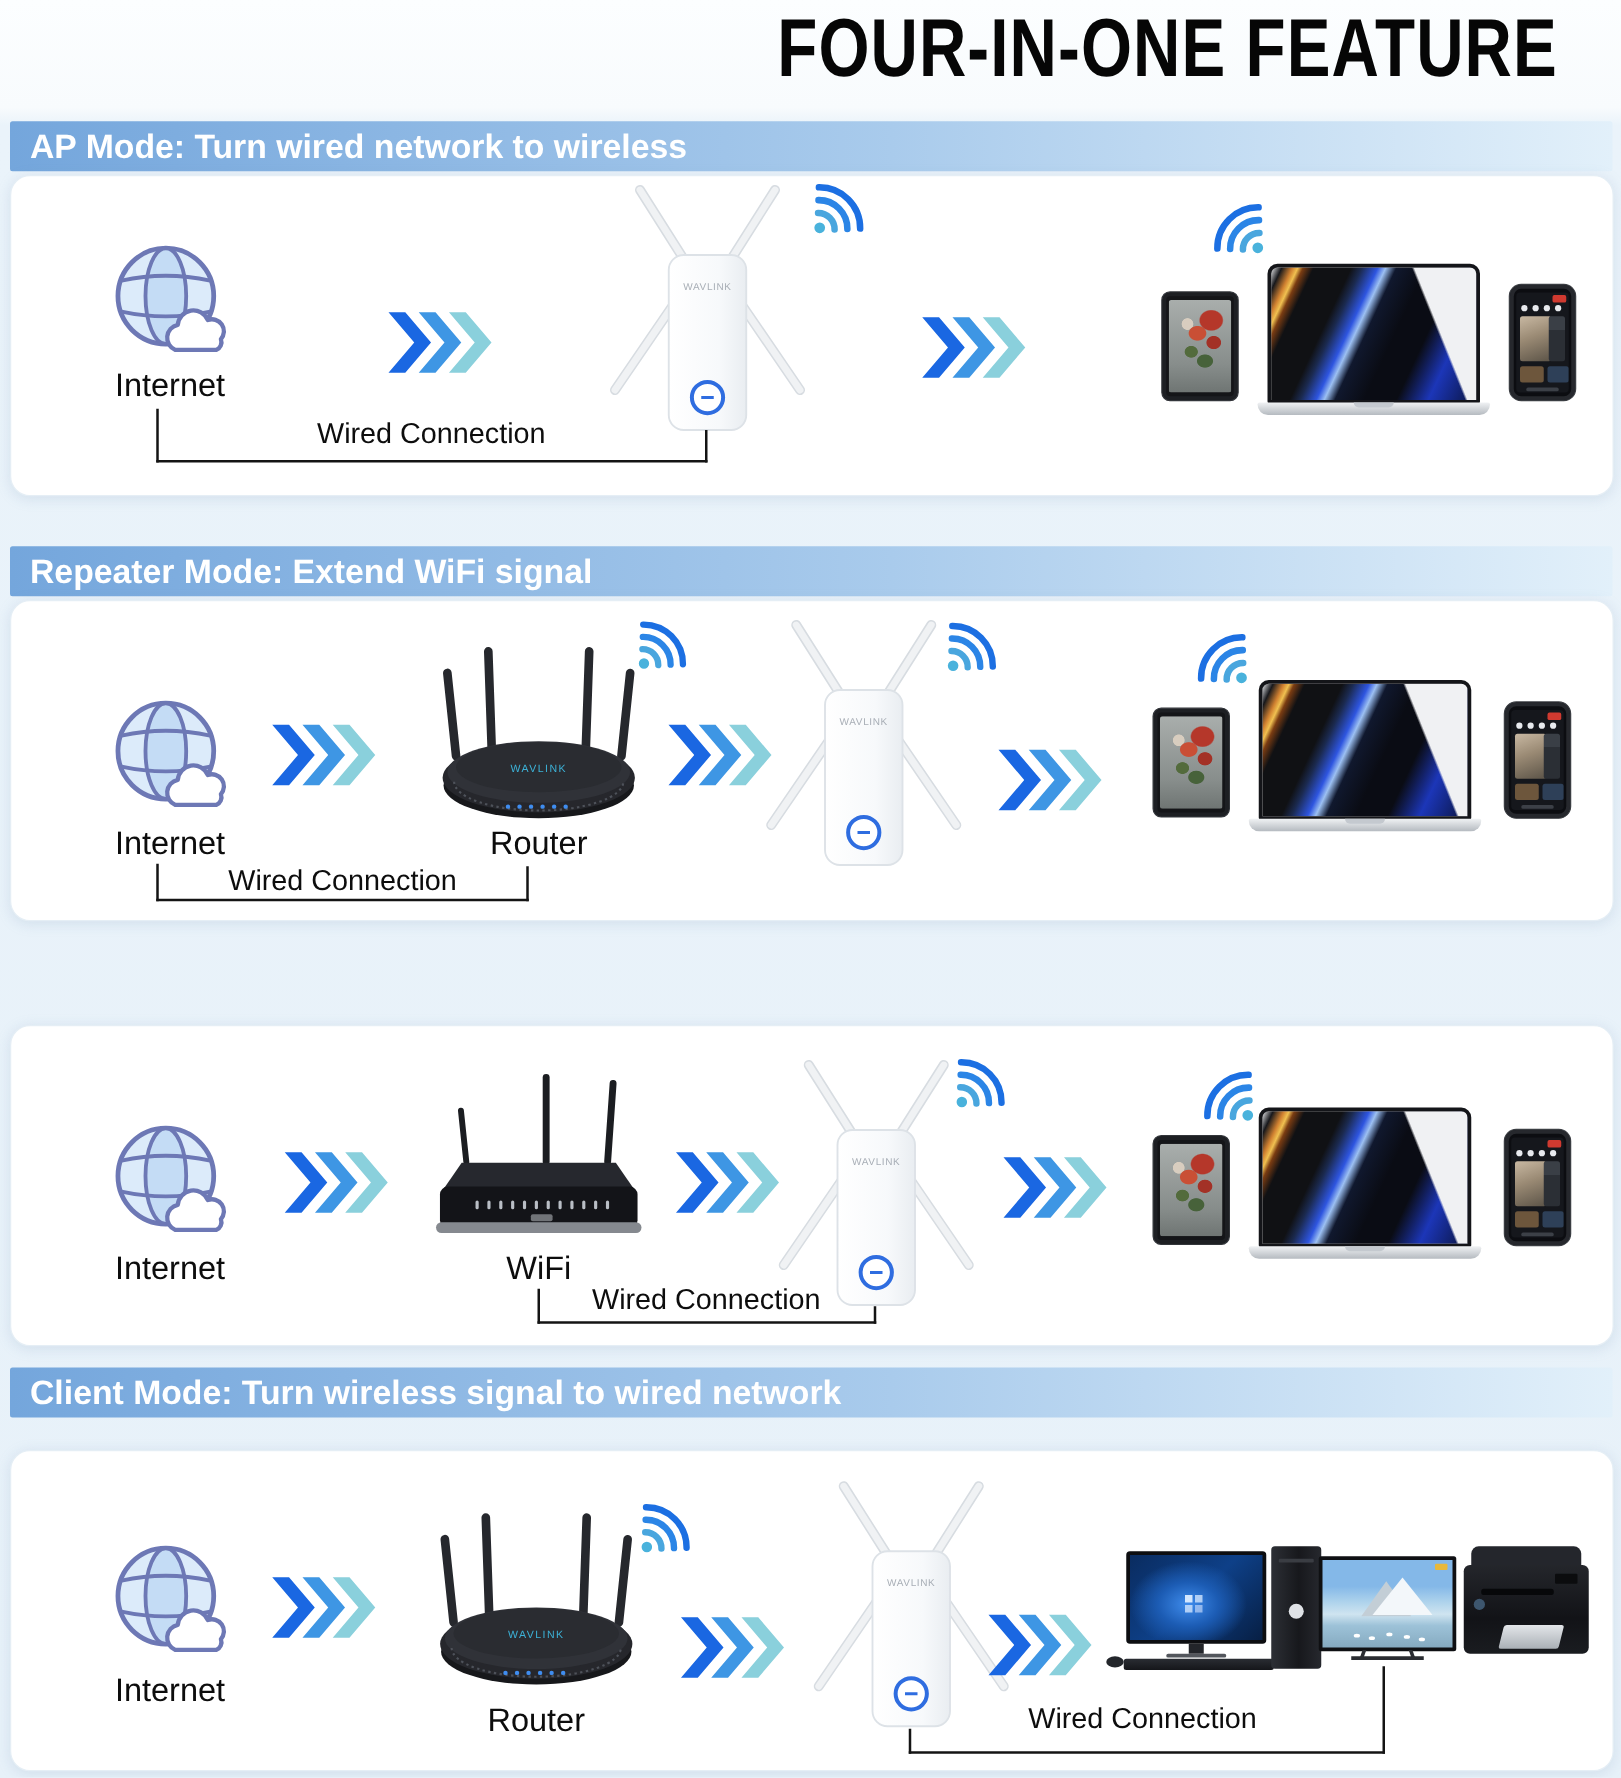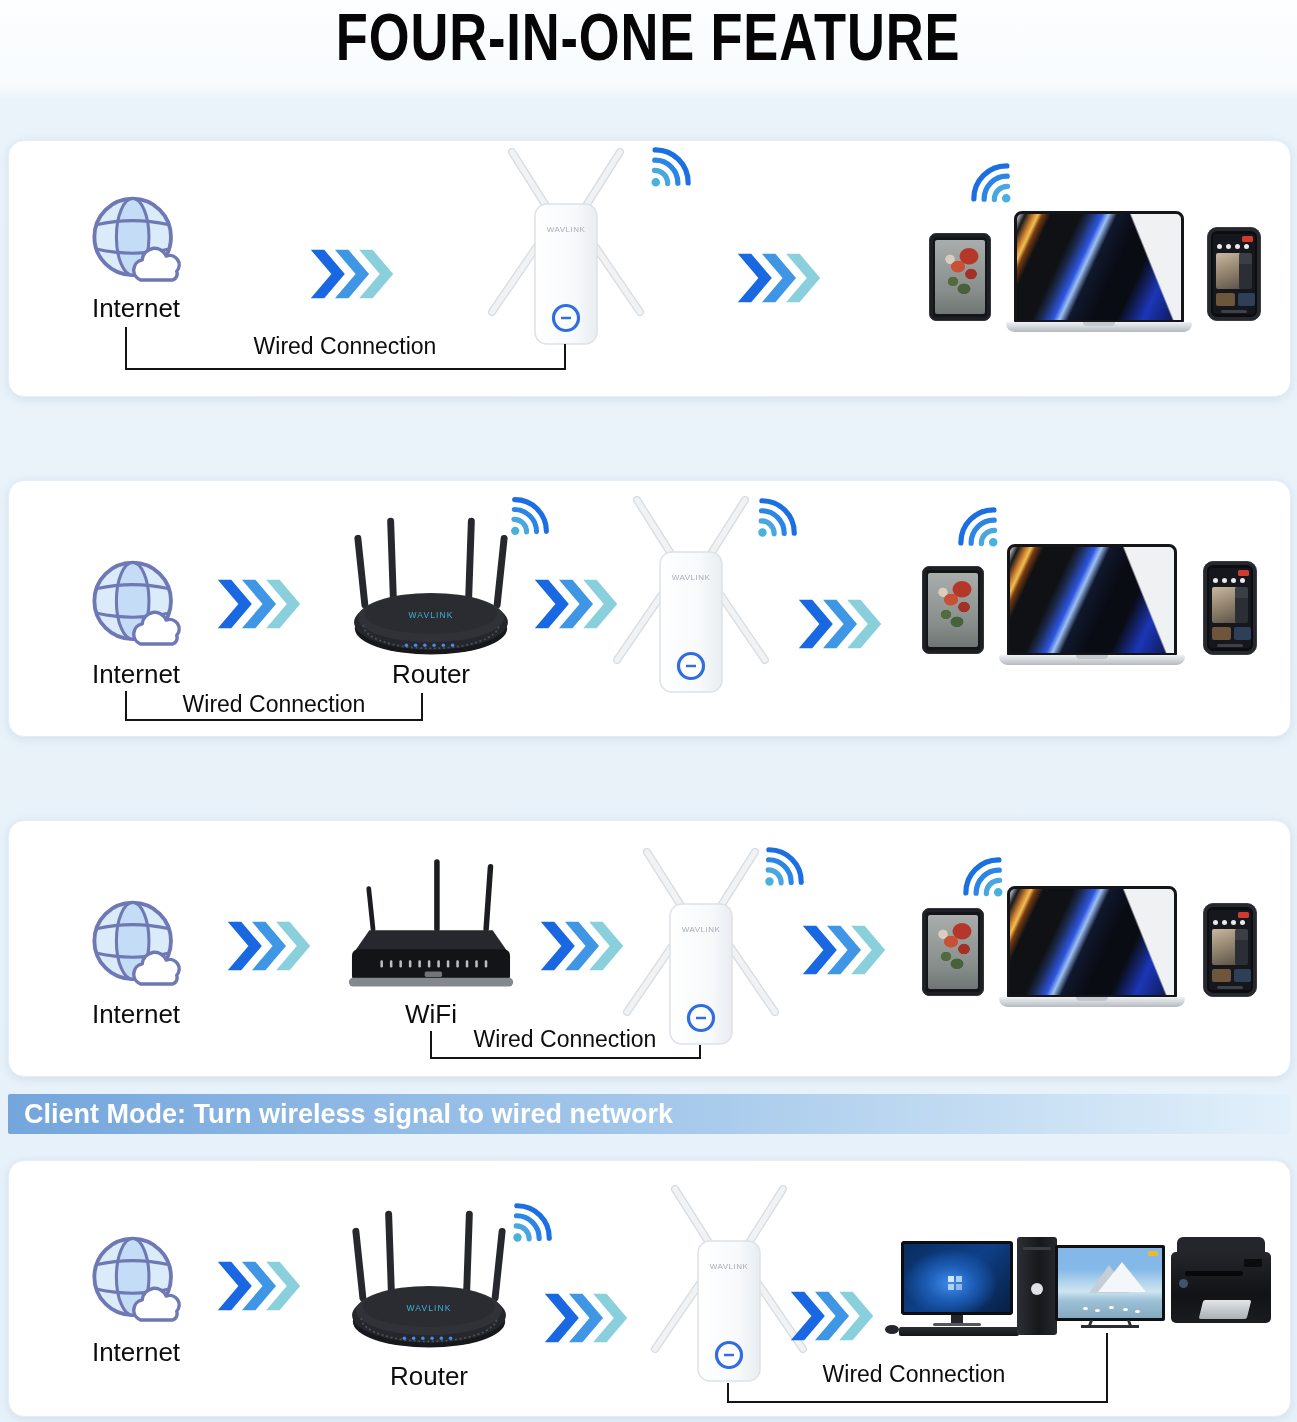--- a/index.html
+++ b/index.html
@@ -1,19 +1,19 @@
 <!DOCTYPE html>
 <html><head>
 <meta charset="utf-8">
 <style>
   html,body{margin:0;padding:0;background:#e7f1f9;}
   .canvas{position:relative;width:1297px;height:1422px;overflow:hidden;
           font-family:"Liberation Sans",sans-serif;
           background:linear-gradient(180deg,#fcfeff 0px,#f8fbfd 86px,#eaf3fa 100px,#e7f1f9 100%);}
-  .page-title{position:absolute;top:0;left:0;width:100%;text-align:center;
+  .page-title{position:absolute;top:0;left:0;width:100%;text-align:right;
           font-size:61px;font-weight:800;color:#060606;white-space:nowrap;}
   .page-title span{display:inline-block;transform:scale(0.86,1.08);transform-origin:center top;letter-spacing:1px;}
   .bar{position:absolute;left:8px;width:1282px;height:40px;box-sizing:border-box;
        background:linear-gradient(90deg,#74a6dc 0%,#a9cbec 55%,#e2f0fa 100%);
        color:#ffffff;font-weight:700;font-size:27px;line-height:40px;padding-left:16px;border-radius:2px;}
   .card{position:absolute;left:8px;width:1281px;height:255px;background:#ffffff;
         border:1px solid #e5eef5;border-radius:16px;box-shadow:0 2px 10px rgba(130,160,190,.22);}
   .abs{position:absolute;}
   .lbl{position:absolute;font-size:26px;color:#0d0d0d;text-align:center;}
   .wired{position:absolute;font-size:23px;color:#0d0d0d;text-align:center;}
@@ -112,20 +112,23 @@
         <stop offset="0.65" stop-color="#f7f9fb"></stop>
         <stop offset="1" stop-color="#e9edf1"></stop>
   </linearGradient>
 </defs>
   </svg>
 
 <div class="canvas">
 
   <div class="page-title"><span>FOUR-IN-ONE FEATURE</span></div>
 
+  <div class="bar" style="top:97px">
+    <span>AP Mode: Turn wired network to wireless</span>
+  </div>
   <div class="card" style="top:140px">
     <svg class="abs" style="left:70px;top:48px" width="115" height="113" viewBox="0 0 120 118">
       <circle cx="56" cy="50" r="40" fill="#dcebfa" stroke="#6d78b5" stroke-width="4"></circle>
       <ellipse cx="56" cy="50" rx="17" ry="40" fill="#c4dcf5" stroke="#6d78b5" stroke-width="3.2"></ellipse>
       <path d="M19,37 Q56,29 93,37" stroke="#6d78b5" stroke-width="3.2" fill="none"></path>
       <path d="M19,63 Q56,71 93,63" stroke="#6d78b5" stroke-width="3.2" fill="none"></path>
       <path d="M64,95 a11,11 0 0 1 2,-21 a13,13 0 0 1 25,-4 a10,10 0 0 1 11,16 a7,7 0 0 1 -4,9 z" fill="#ffffff" stroke="#6d78b5" stroke-width="3.6" stroke-linejoin="round"></path>
     </svg>
     <div class="lbl" style="left:47px;top:152px;width:160px">Internet</div>
     <svg class="abs" style="left:300px;top:106px" width="86" height="54" viewBox="0 0 96 56">
@@ -189,20 +192,23 @@
         <div class="ph-thumb2"></div>
         <div class="ph-bar"></div>
       </div>
     </div>
     <div class="ln" style="left:116px;top:186px;width:2px;height:43px"></div>
     <div class="ln" style="left:116px;top:227px;width:441px;height:2px"></div>
     <div class="ln" style="left:555px;top:203px;width:2px;height:26px"></div>
     <div class="wired" style="left:186px;top:192px;width:300px">Wired Connection</div>
   </div>
 
+  <div class="bar" style="top:437px">
+    <span>Repeater Mode: Extend WiFi signal</span>
+  </div>
   <div class="card" style="top:480px">
     <svg class="abs" style="left:70px;top:72px" width="115" height="113" viewBox="0 0 120 118">
       <circle cx="56" cy="50" r="40" fill="#dcebfa" stroke="#6d78b5" stroke-width="4"></circle>
       <ellipse cx="56" cy="50" rx="17" ry="40" fill="#c4dcf5" stroke="#6d78b5" stroke-width="3.2"></ellipse>
       <path d="M19,37 Q56,29 93,37" stroke="#6d78b5" stroke-width="3.2" fill="none"></path>
       <path d="M19,63 Q56,71 93,63" stroke="#6d78b5" stroke-width="3.2" fill="none"></path>
       <path d="M64,95 a11,11 0 0 1 2,-21 a13,13 0 0 1 25,-4 a10,10 0 0 1 11,16 a7,7 0 0 1 -4,9 z" fill="#ffffff" stroke="#6d78b5" stroke-width="3.6" stroke-linejoin="round"></path>
     </svg>
     <div class="lbl" style="left:47px;top:178px;width:160px">Internet</div>
     <svg class="abs" style="left:207px;top:96px" width="86" height="54" viewBox="0 0 96 56">

